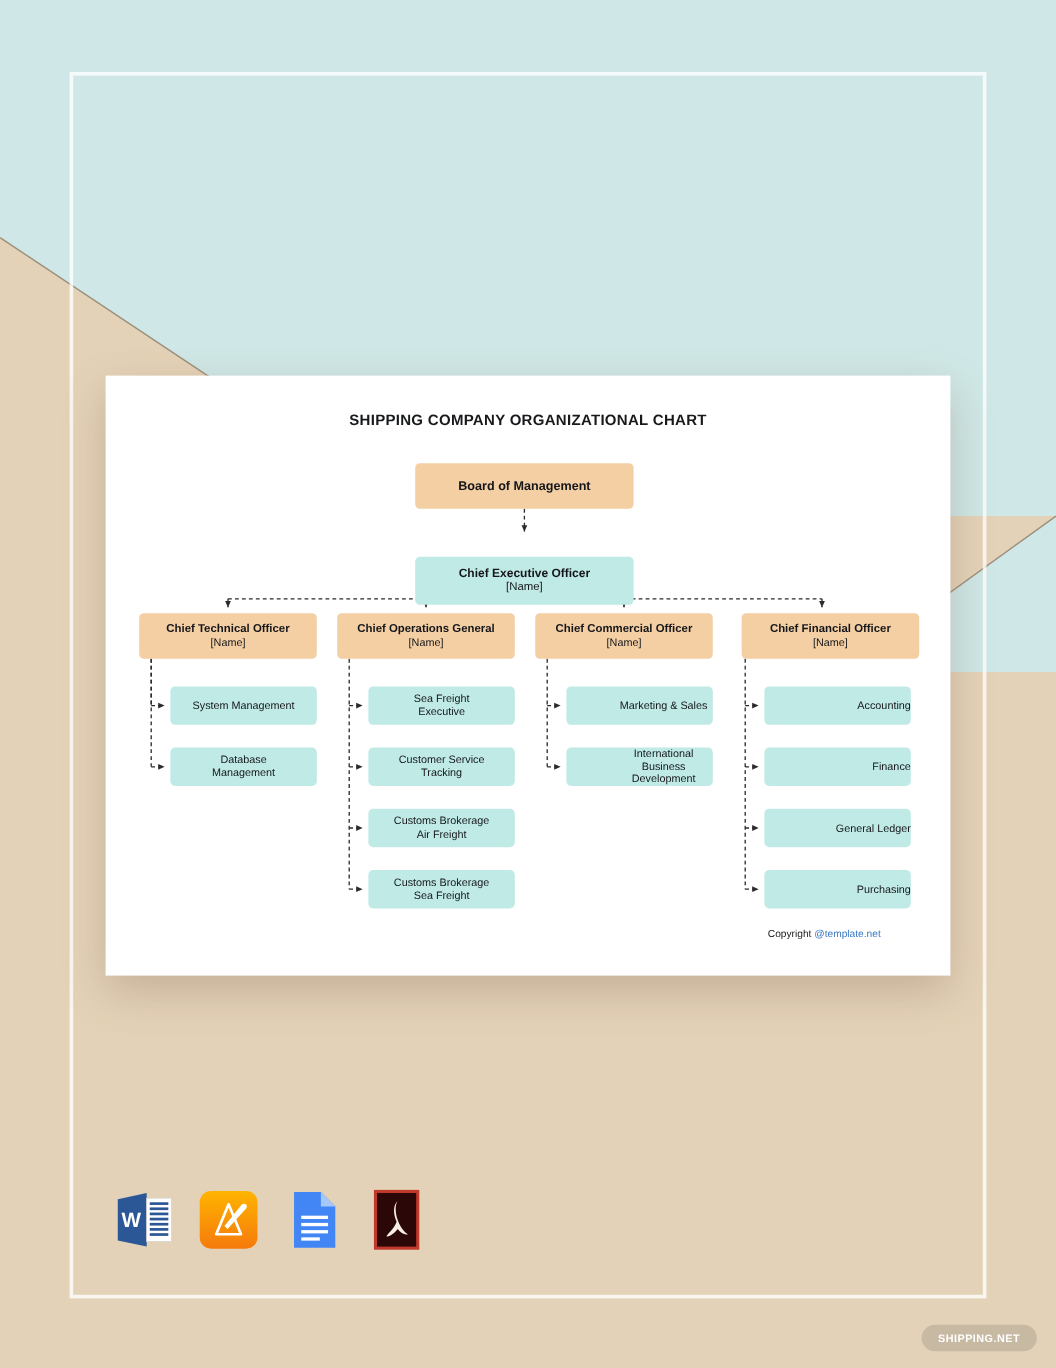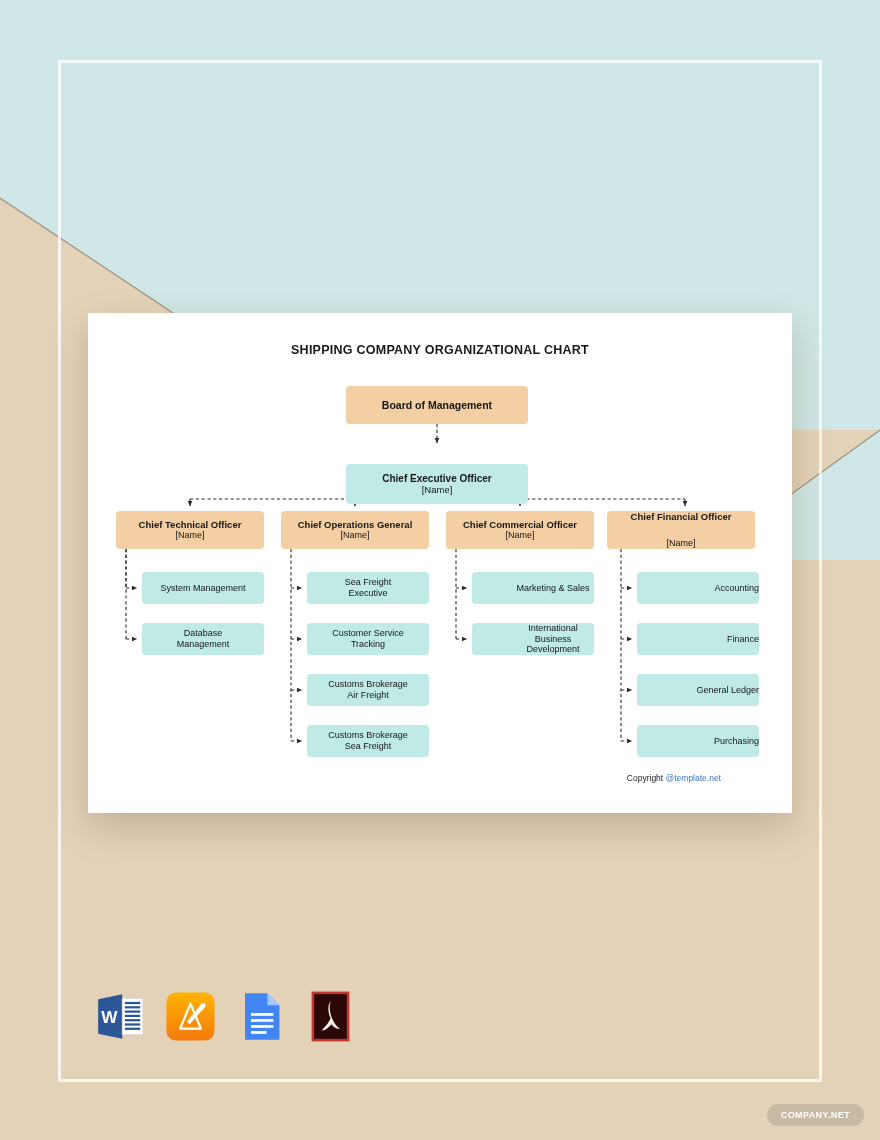--- a/index.html
+++ b/index.html
@@ -100,41 +100,41 @@
 
   
   .officer {
     top: 198px; width: 148px; height: 38px;
     font-size: 9.5px;
   }
   .officer .sub { font-size: 9px; }
   #n-cto { left: 28px; }
   #n-coo { left: 193px; }
   #n-cco { left: 358px; }
-  #n-cfo { left: 519px; justify-content: space-between; }
+  #n-cfo { left: 530px; }
 
   
   .subnode {
     width: 122px; height: 32px;
     font-size: 9px;
   }
   .col-a .subnode { left: 54px; }
   .col-b .subnode { left: 219px; align-items: center; }
   .col-c .subnode { left: 384px; padding-left: 40px; }
   .col-d .subnode { left: 549px; align-items: flex-end; }
 
   .r0 { top: 259px; }
   .r1 { top: 310px; }
   .r2 { top: 361px; }
   .r3 { top: 412px; }
 
   
   #copyright {
     position: absolute;
-    right: 71px;
+    right: 58px;
     top: 460px;
     font-size: 8.5px;
     color: #1b1c1f;
     white-space: nowrap;
   }
   #copyright .brand { color: #3b78c4; }
 
   
   #app-icons {
     position: absolute;
@@ -366,13 +366,13 @@
 
   <svg class="app-icon" viewBox="0 0 64 64">
     <rect x="10" y="3" width="44" height="58" fill="#c0392b"></rect>
     <rect x="13" y="6" width="38" height="52" fill="#2b0707"></rect>
     <path d="M33 14 C30 18 31 26 33 32 C35 38 39 44 43 46 C40 47 36 45 33 41
              C30 45 25 49 22 48 C25 44 30 40 32 34 C29 27 28 18 33 14 Z" fill="#f7efe7"></path>
   </svg>
 
 </div>
 
-<div id="watermark">COMPANY.NET</div>
+<div id="watermark">SHIPPING.NET</div>
 
 </body></html>

